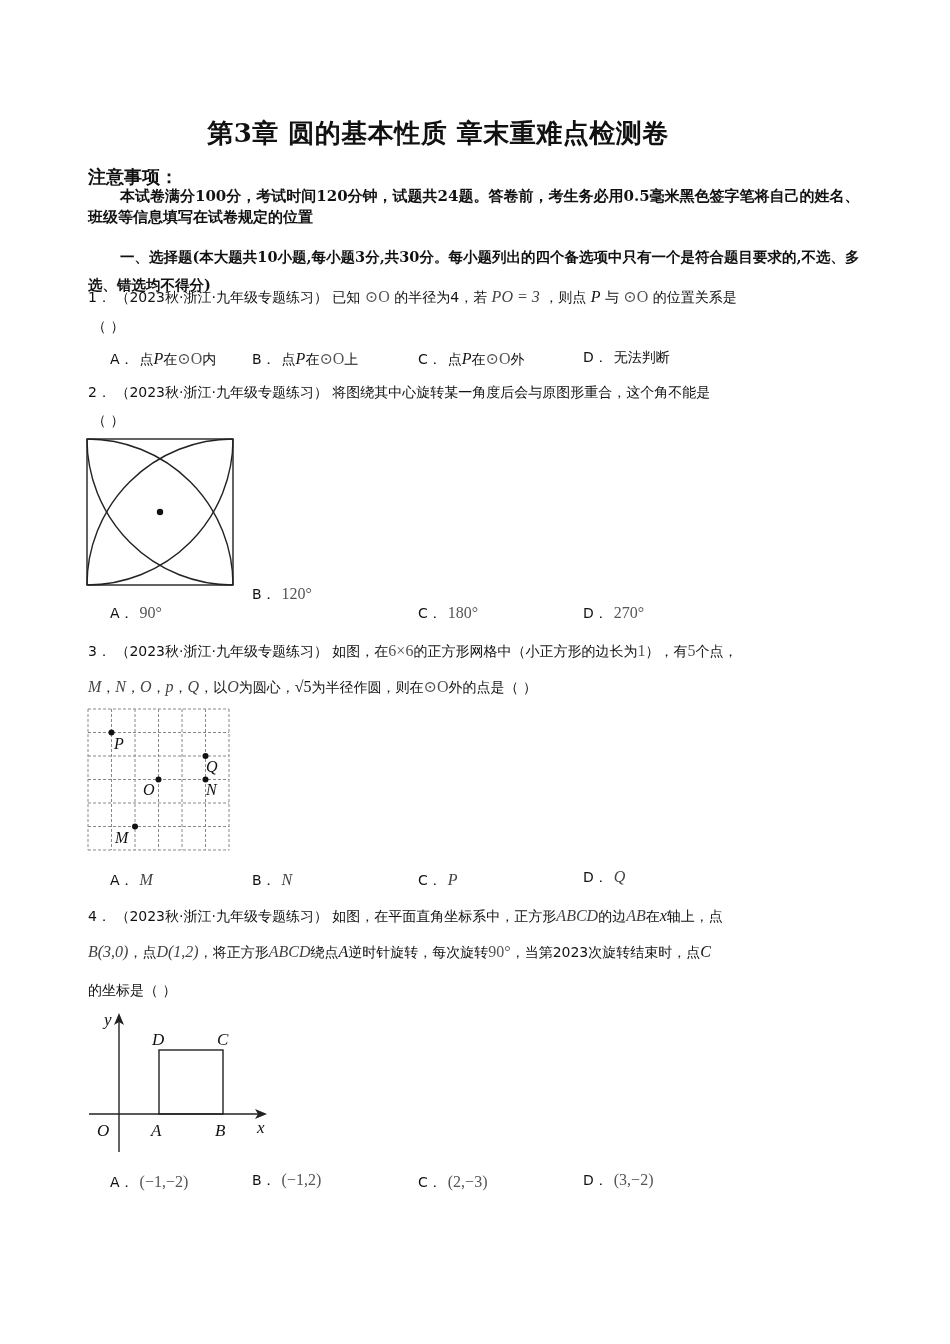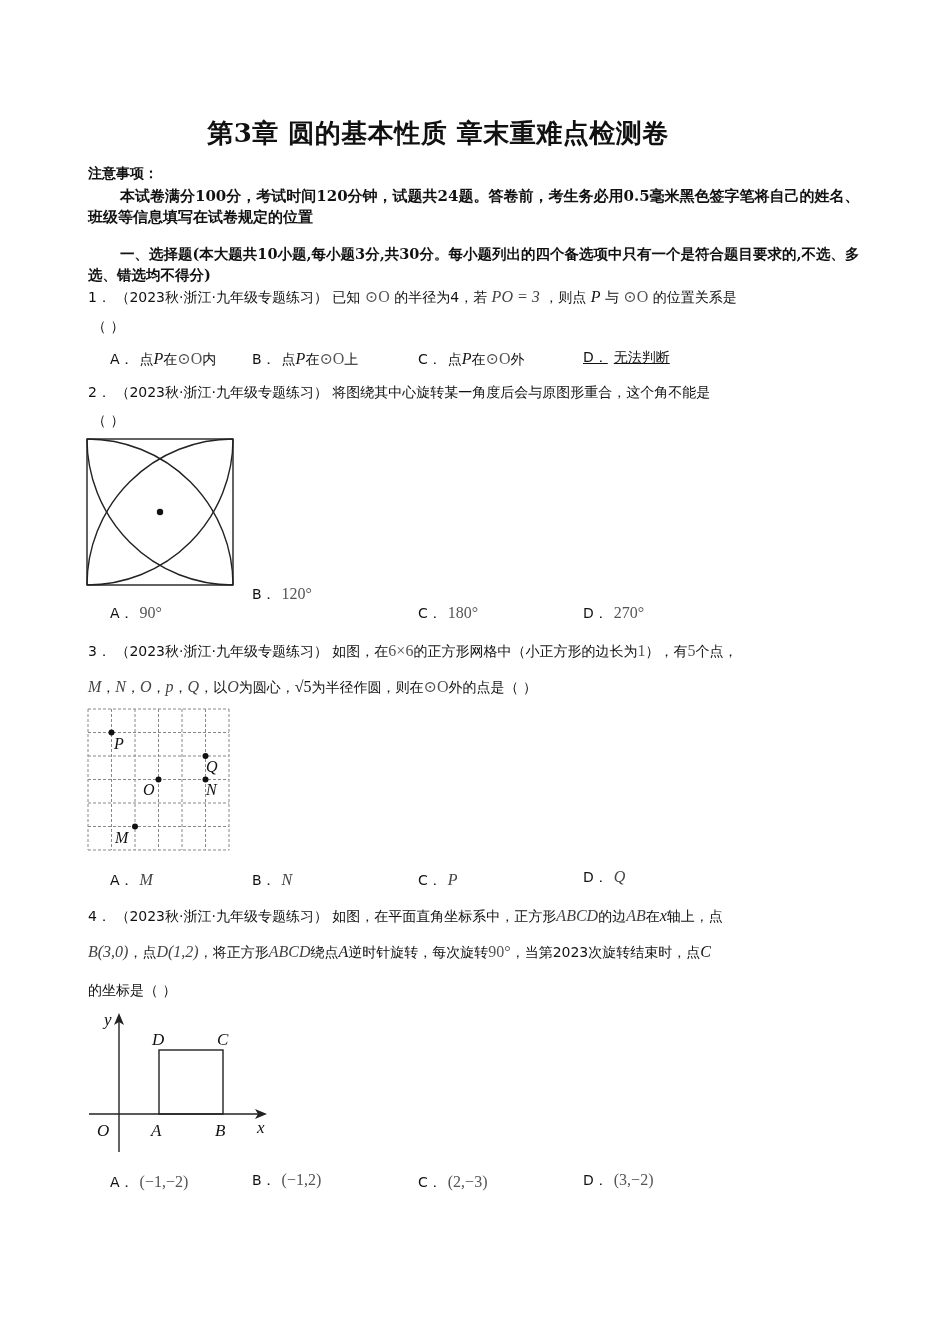--- a/index.html
+++ b/index.html
@@ -1,24 +1,24 @@
 <!DOCTYPE html>
 <html><head>
 <meta charset="utf-8">
 <style>
   html, body { margin: 0; padding: 0; background: #ffffff; }
   body { width: 950px; height: 1344px; position: relative; overflow: hidden;
          font-family: "DejaVu Sans", "Liberation Sans", sans-serif; color: #111; }
   .abs { position: absolute; white-space: nowrap; }
   .title { left: 0; width: 876px; top: 116px; text-align: center; font-size: 26px; font-weight: bold;
            font-family: "DejaVu Serif", "Liberation Serif", serif; letter-spacing: 0.5px; }
-  .note-head { left: 88px; top: 165px; font-size: 14px; font-weight: bold; font-family: "DejaVu Serif", serif; }
+  .note-head { left: 88px; top: 165px; font-size: 18px; font-weight: bold; font-family: "DejaVu Serif", serif; }
   .note-body { left: 88px; top: 186px; width: 780px; font-size: 15px; font-weight: bold; line-height: 21px;
                white-space: normal; text-indent: 32px; font-family: "DejaVu Serif", serif; }
-  .sec-head { left: 88px; top: 243px; width: 780px; font-size: 14.5px; font-weight: bold; line-height: 21px;
+  .sec-head { left: 88px; top: 243px; width: 780px; font-size: 14.5px; font-weight: bold; line-height: 28px;
               white-space: normal; text-indent: 32px; font-family: "DejaVu Serif", serif; }
   .q { font-size: 14px; }
   .m { font-family: "Liberation Serif", "DejaVu Serif", serif; font-style: italic; color: #444; font-size: 16px; }
   .mu { font-family: "Liberation Serif", "DejaVu Serif", serif; color: #555; font-size: 16px; }
   .opt { font-size: 14px; }
   .optlbl { margin-right: 6px; }
   svg { position: absolute; }
 </style>
 </head>
 <body>
@@ -46,21 +46,21 @@
 <div class="abs q" style="left:92px; top:318px;">（        ）</div>
 <div class="abs opt" style="left:110px; top:349px;">
   <span class="optlbl">A．</span><span>点</span><span class="m" style="color:#111">P</span><span>在</span><span class="mu">⊙O</span><span>内</span>
 </div>
 <div class="abs opt" style="left:252px; top:349px;">
   <span class="optlbl">B．</span><span>点</span><span class="m" style="color:#111">P</span><span>在</span><span class="mu">⊙O</span><span>上</span>
 </div>
 <div class="abs opt" style="left:418px; top:349px;">
   <span class="optlbl">C．</span><span>点</span><span class="m" style="color:#111">P</span><span>在</span><span class="mu">⊙O</span><span>外</span>
 </div>
-<div class="abs opt" style="left:583px; top:349px;text-decoration:underline;">
+<div class="abs opt" style="left:583px; top:349px;">
   <span class="optlbl">D．</span><span>无法判断</span>
 </div>
 
 <div class="abs q" style="left:88px; top:384px;">
   <span>2．</span>
   <span>（2023秋·浙江·九年级专题练习）</span>
   <span>将图绕其中心旋转某一角度后会与原图形重合，这个角不能是</span>
 </div>
 <div class="abs q" style="left:92px; top:412px;">（        ）</div>
 

